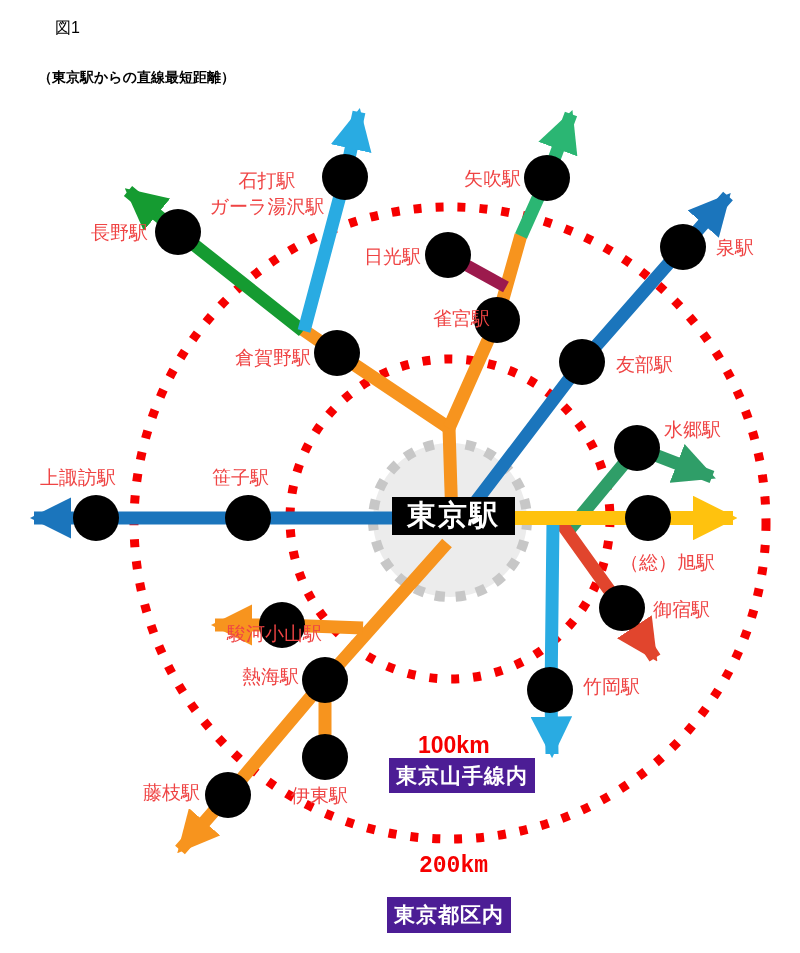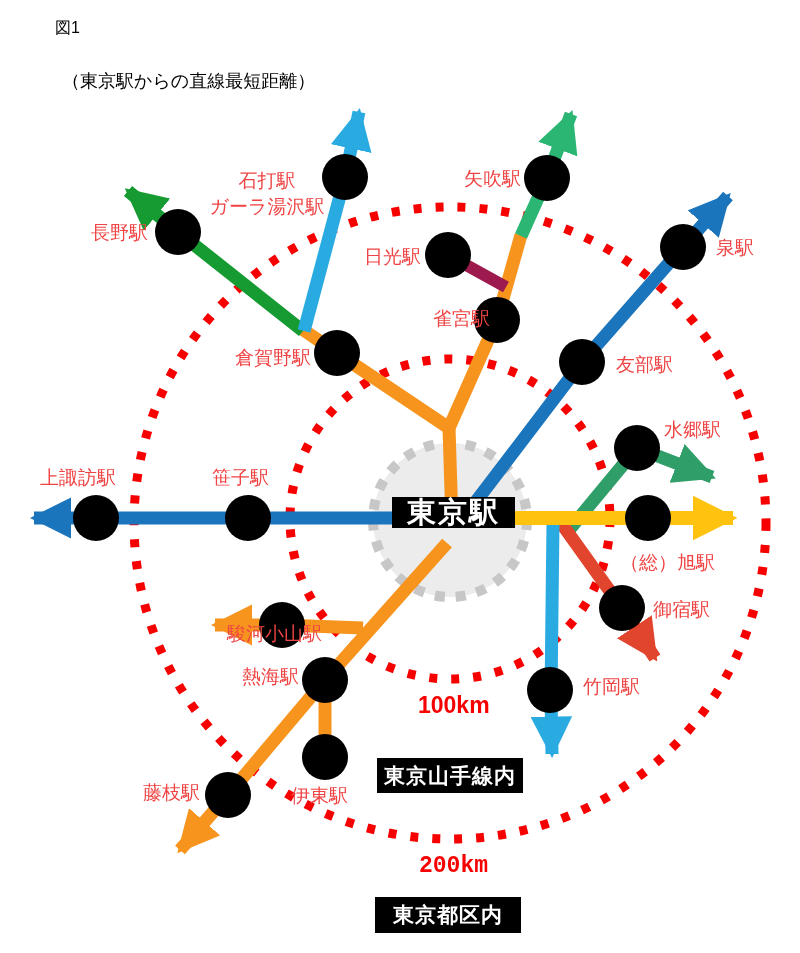--- a/index.html
+++ b/index.html
@@ -5,42 +5,42 @@
   html,body{margin:0;padding:0;}
   body{
     width:800px;height:953px;position:relative;background:#ffffff;overflow:hidden;
     font-family:"Liberation Sans","DejaVu Sans",sans-serif;color:#000;
   }
   #stage{position:absolute;left:0;top:0;width:800px;height:953px;}
   #diagram-svg{position:absolute;left:0;top:0;}
   .hdr{position:absolute;white-space:nowrap;}
   .fig-label{left:55px;top:18px;font-size:16px;font-weight:500;}
   .page-title{left:46px;top:40px;font-size:22px;font-weight:700;text-decoration:underline;text-decoration-thickness:2px;text-underline-offset:5px;letter-spacing:.5px;}
-  .subtitle{left:62px;top:69px;font-size:18px;font-weight:400;}
+  .subtitle{left:38px;top:69px;font-size:14px;font-weight:700;}
   .copyright{left:552px;top:57px;font-size:16px;color:#333;}
   .station-label{
     position:absolute;font-size:19px;font-weight:500;color:#ef4444;
     white-space:nowrap;line-height:1.35;z-index:5;
   }
   .al-left{transform:translate(0,-50%);}
   .al-right{transform:translate(-100%,-50%);}
   .al-center{transform:translate(-50%,-50%);text-align:center;}
   .center-box{
-    position:absolute;left:392px;top:497px;width:123px;height:31px;background:#000;color:#fff;
+    position:absolute;left:392px;top:497px;width:123px;height:38px;background:#000;color:#fff;
     display:flex;align-items:center;justify-content:center;
     font-size:29px;font-weight:700;letter-spacing:2px;z-index:6;
   }
   .zone-badge{
-    position:absolute;background:#000000;color:#fff;display:flex;align-items:center;justify-content:center;
-    font-size:21px;font-weight:700;letter-spacing:1px;z-index:6;
+    position:absolute;background:#4c1d95;color:#fff;display:flex;align-items:center;justify-content:center;
+    font-size:21px;font-weight:700;letter-spacing:1px;z-index:6;margin-left:12px;
   }
   .badge-yamanote{left:377px;top:758px;width:146px;height:35px;}
-  .badge-kunai{left:375px;top:897px;width:146px;height:36px;}
+  .badge-kunai{left:375px;top:897px;width:124px;height:36px;}
   .ring-label{position:absolute;color:#f60000;font-size:23px;font-weight:700;z-index:5;white-space:nowrap;}
-  .label-100km{left:418px;top:692px;}
+  .label-100km{left:418px;top:732px;}
   .label-200km{left:419px;top:853px;font-family:Liberation Mono, monospace;}
 </style>
 </head>
 <body>
 
 <div id="stage">
   <svg id="diagram-svg" width="800" height="953" viewBox="0 0 800 953">
     <defs id="svg-defs">
         <marker id="arw-3" viewBox="0 0 10 10" refX="9" refY="5" markerWidth="3.2" markerHeight="3.2" orient="auto" markerUnits="strokeWidth">
           <path d="M0,0 L10,5 L0,10 z" fill="#159B31"></path>

